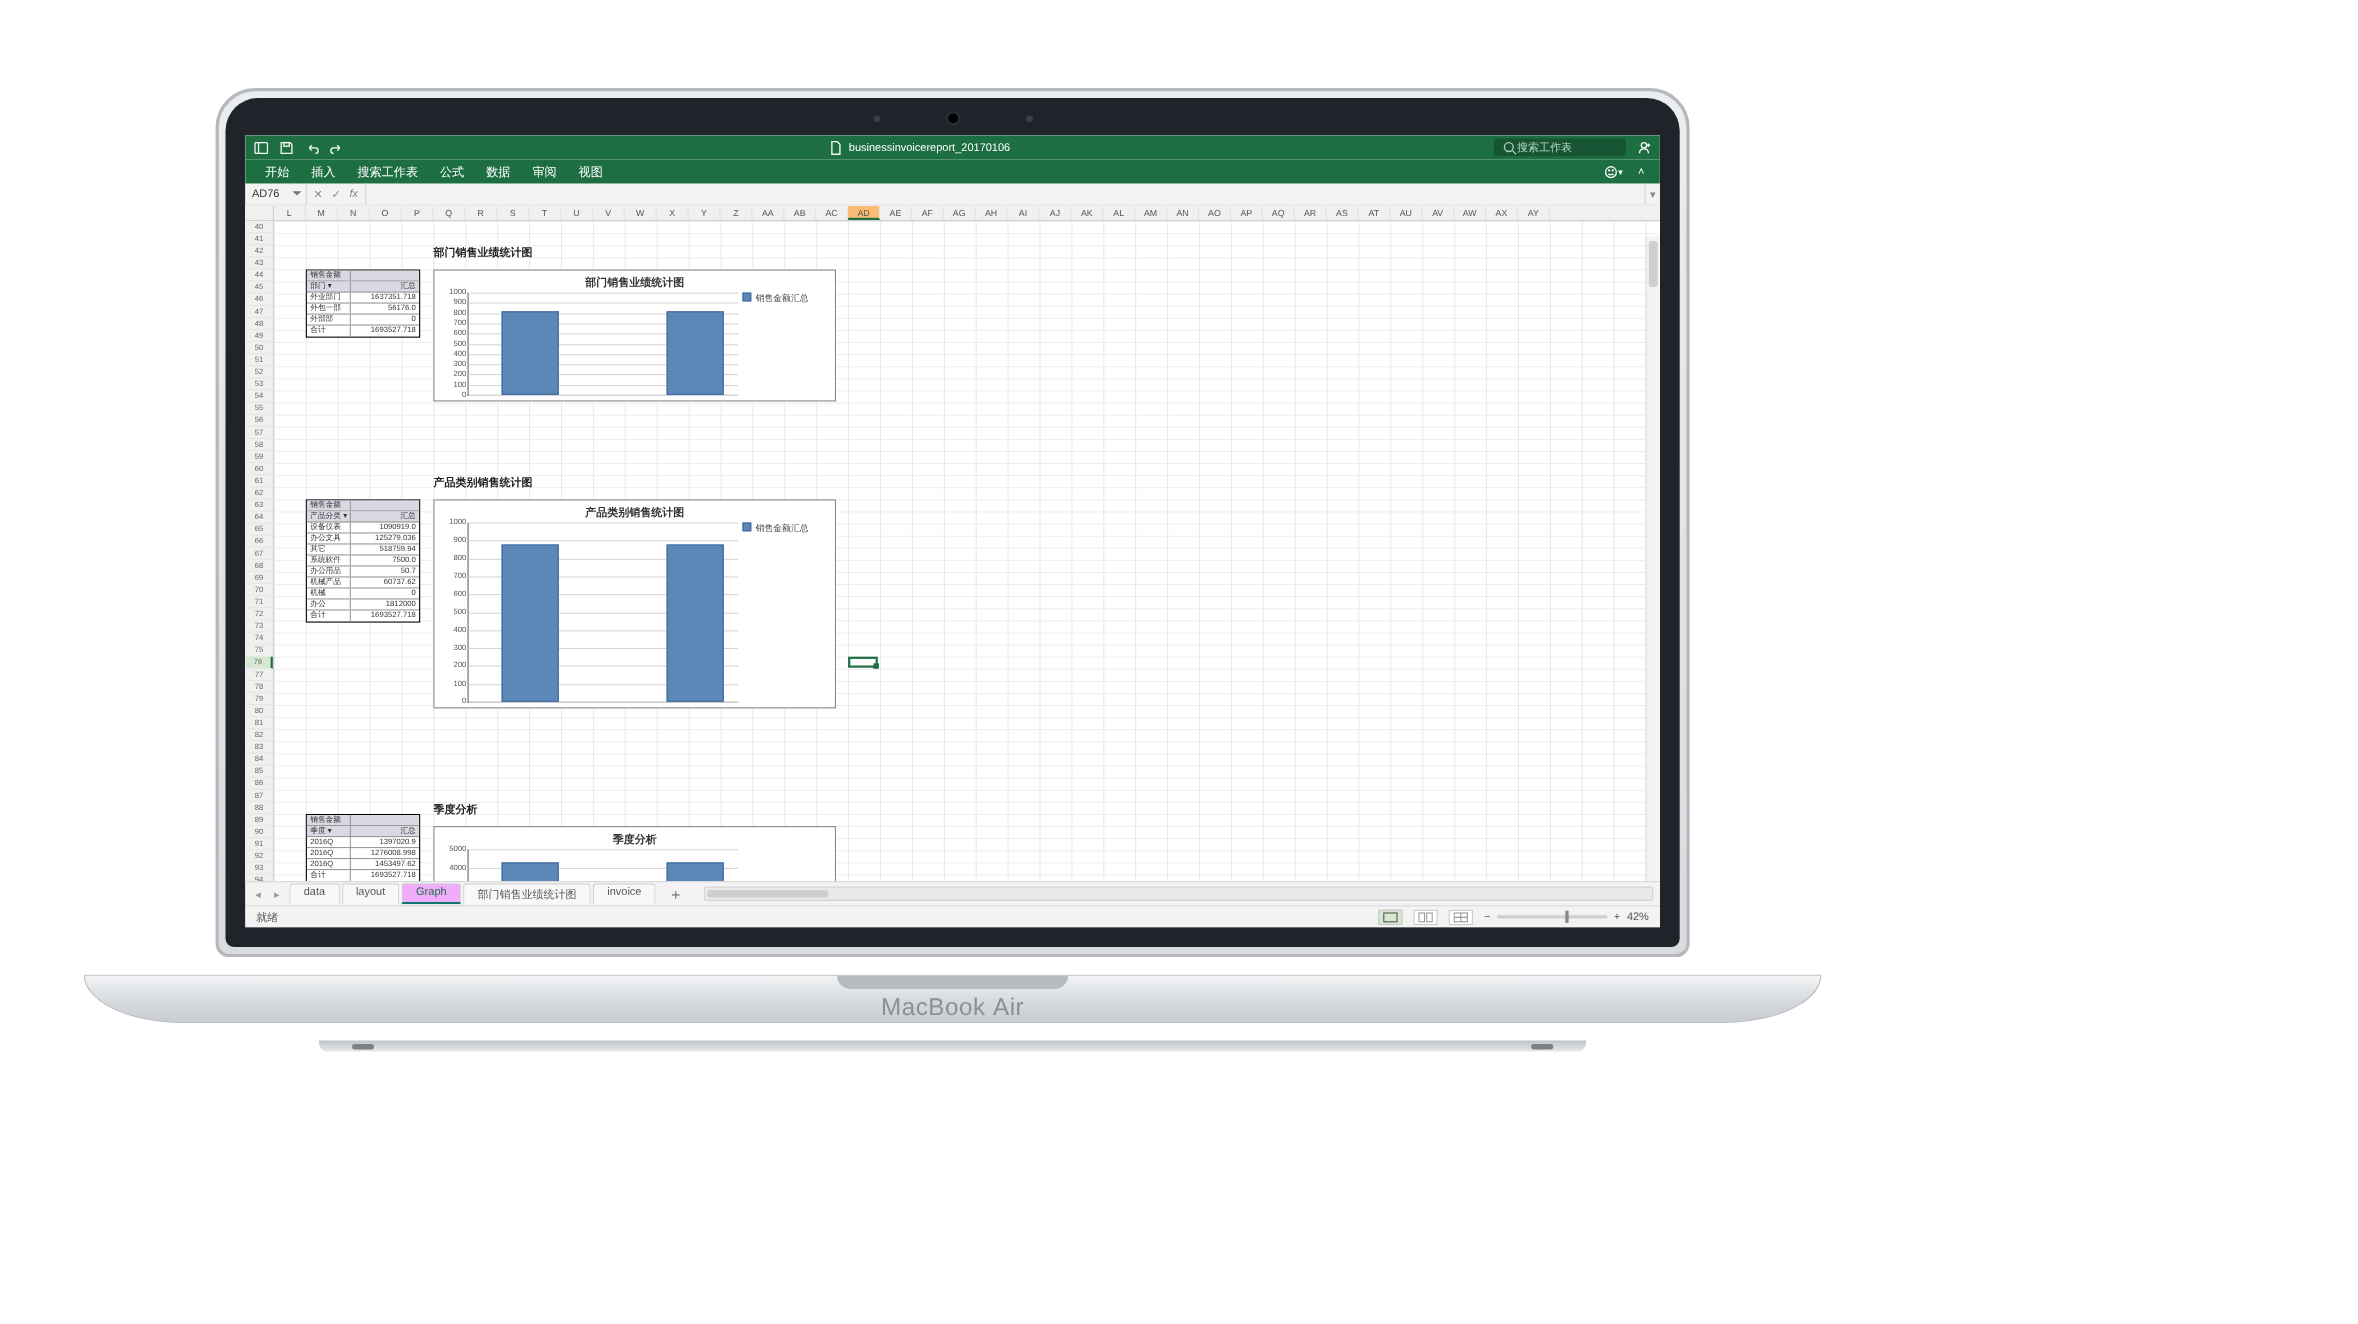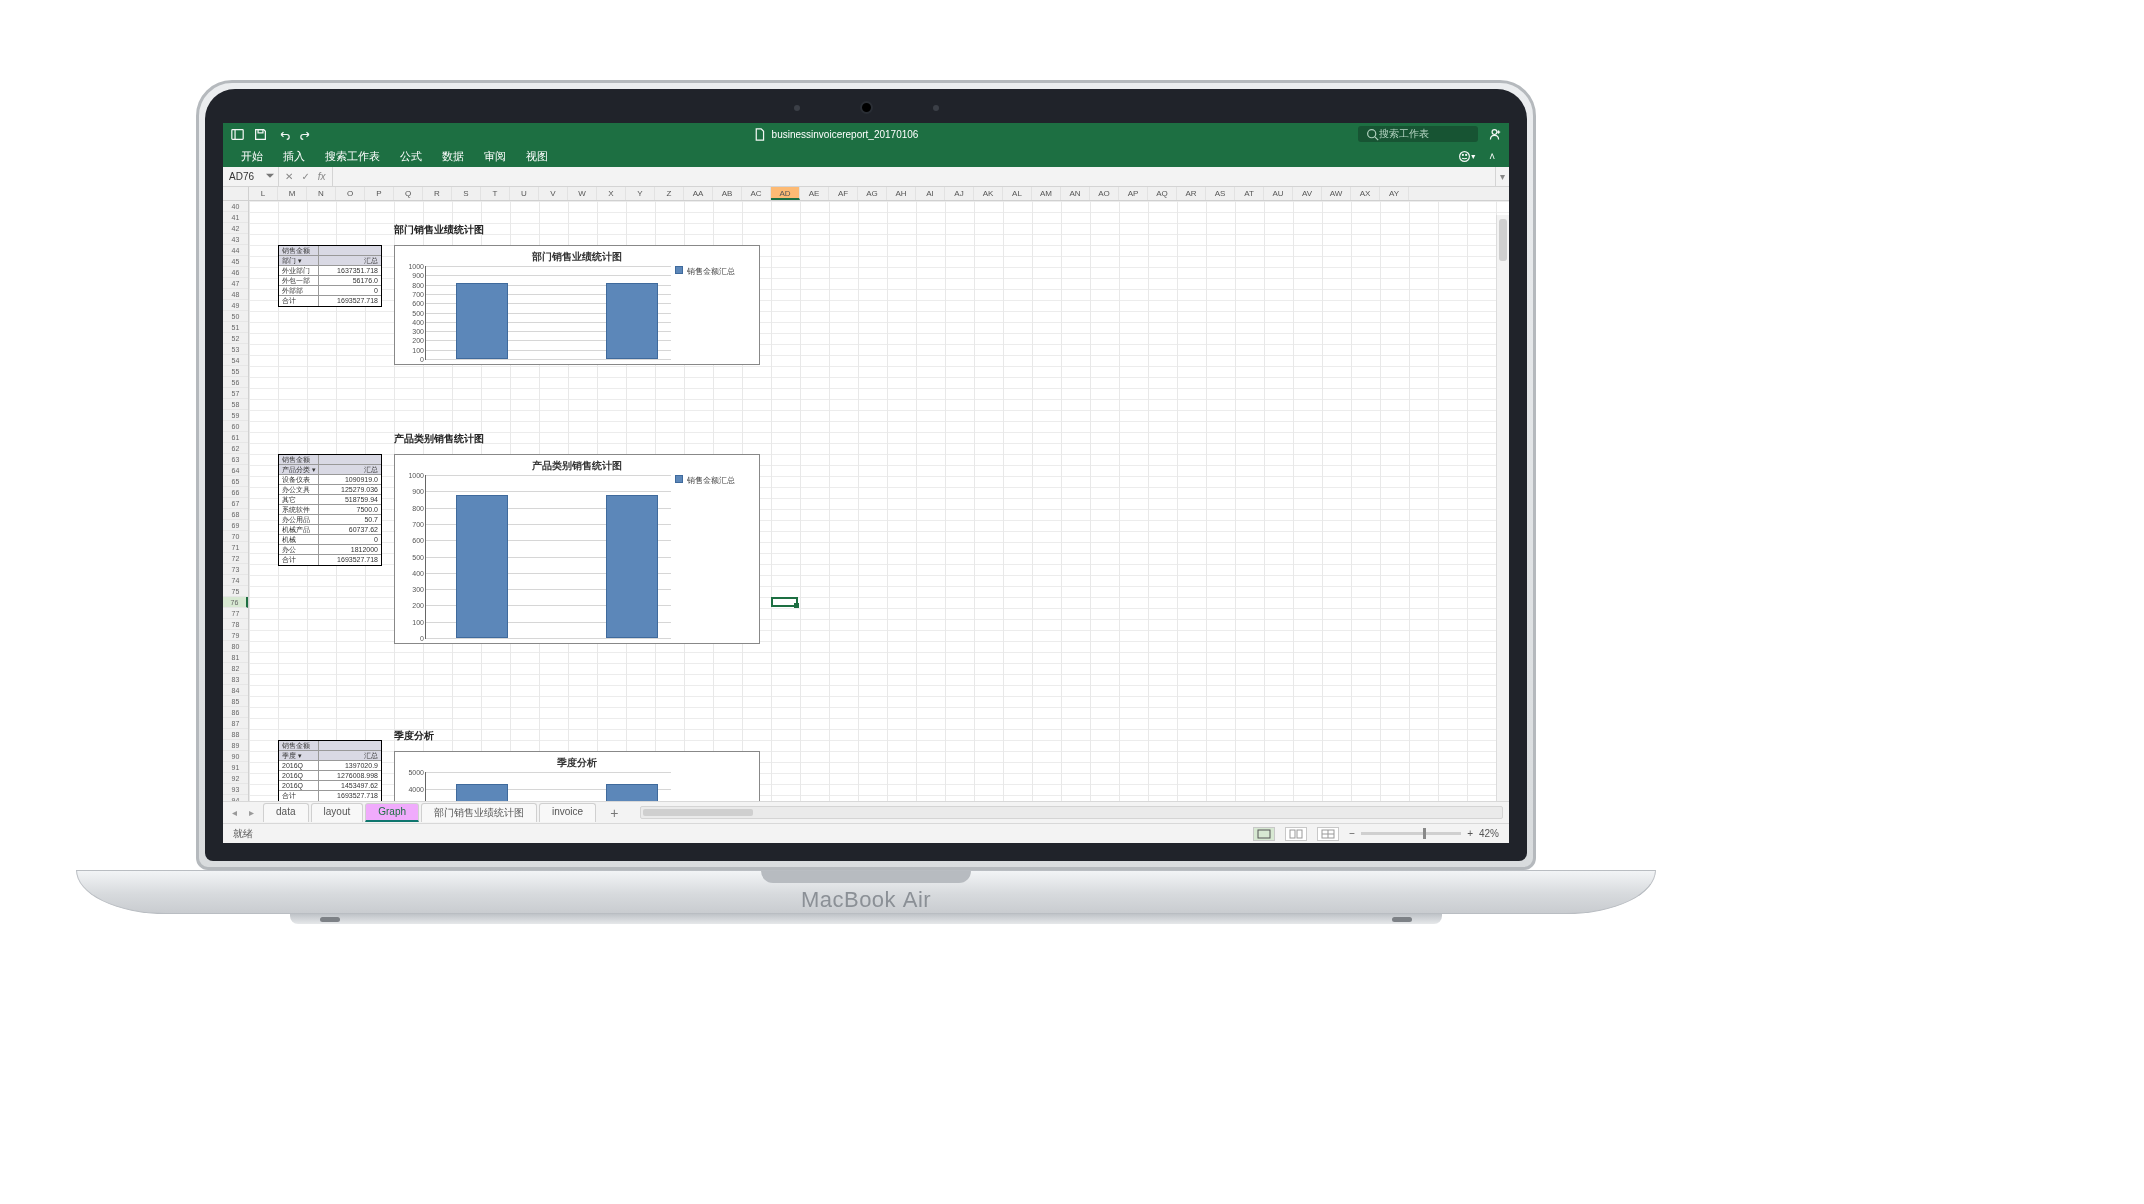--- a/index.html
+++ b/index.html
@@ -7,21 +7,21 @@
 
   
   .stage{width:1732px;height:1204px;position:relative;display:flex;align-items:flex-start;justify-content:center}
   .laptop{width:1340px;margin-top:80px;position:relative}
   .lid{border:3px solid #b5b9bd;border-radius:36px 36px 12px 12px;background:linear-gradient(#ebedef,#d9dcde);padding:6px}
   .bezel{background:#20232a;border-radius:30px 30px 8px 8px;padding:34px 18px 18px 18px;position:relative}
   .camera-strip{position:absolute;top:12px;left:0;right:0;display:flex;justify-content:center;gap:60px;align-items:center}
   .cam{width:13px;height:13px;border-radius:50%;background:#000;border:2px solid #2a2e35}
   .dot{width:6px;height:6px;border-radius:50%;background:#3b3f47}
   .screen{width:100%;height:720px;background:#fff;position:relative;overflow:hidden;font-size:10px}
-  .base{height:44px;background:linear-gradient(#f2f4f6,#d7dadd 55%,#c9ccd0);border:1px solid #b9bdc2;border-radius:0 0 90px 90px/0 0 44px 44px;position:relative;margin:0 -120px}
+  .base{height:44px;background:linear-gradient(#f2f4f6,#d7dadd 55%,#c9ccd0);border:1px solid #b9bdc2;border-radius:0 0 90px 90px/0 0 44px 44px;position:relative;margin:16px -120px}
   .base::after{content:"";position:absolute;left:50%;top:0;transform:translateX(-50%);width:210px;height:12px;border-radius:0 0 12px 12px;background:#b7bbc0}
   .brand{position:absolute;top:16px;left:0;right:0;text-align:center;font-size:22px;color:#8b9096;letter-spacing:.5px;font-family:Helvetica,Arial,sans-serif}
   .brand .air{font-weight:300}
   .feet{height:10px;width:86%;margin:0 auto;background:linear-gradient(#bfc3c8,#e6e8ea);border-radius:0 0 8px 8px;position:relative}
   .feet::before,.feet::after{content:"";position:absolute;top:3px;width:20px;height:5px;background:#7d8186;border-radius:3px}
   .feet::before{left:30px}.feet::after{right:30px}
 
   
   .titlebar{height:22px;background:#1d6f42;color:#fff;display:flex;align-items:center;padding:0 8px;gap:10px;font-size:10px}
   .titlebar .left,.titlebar .right{display:flex;gap:10px;align-items:center}

